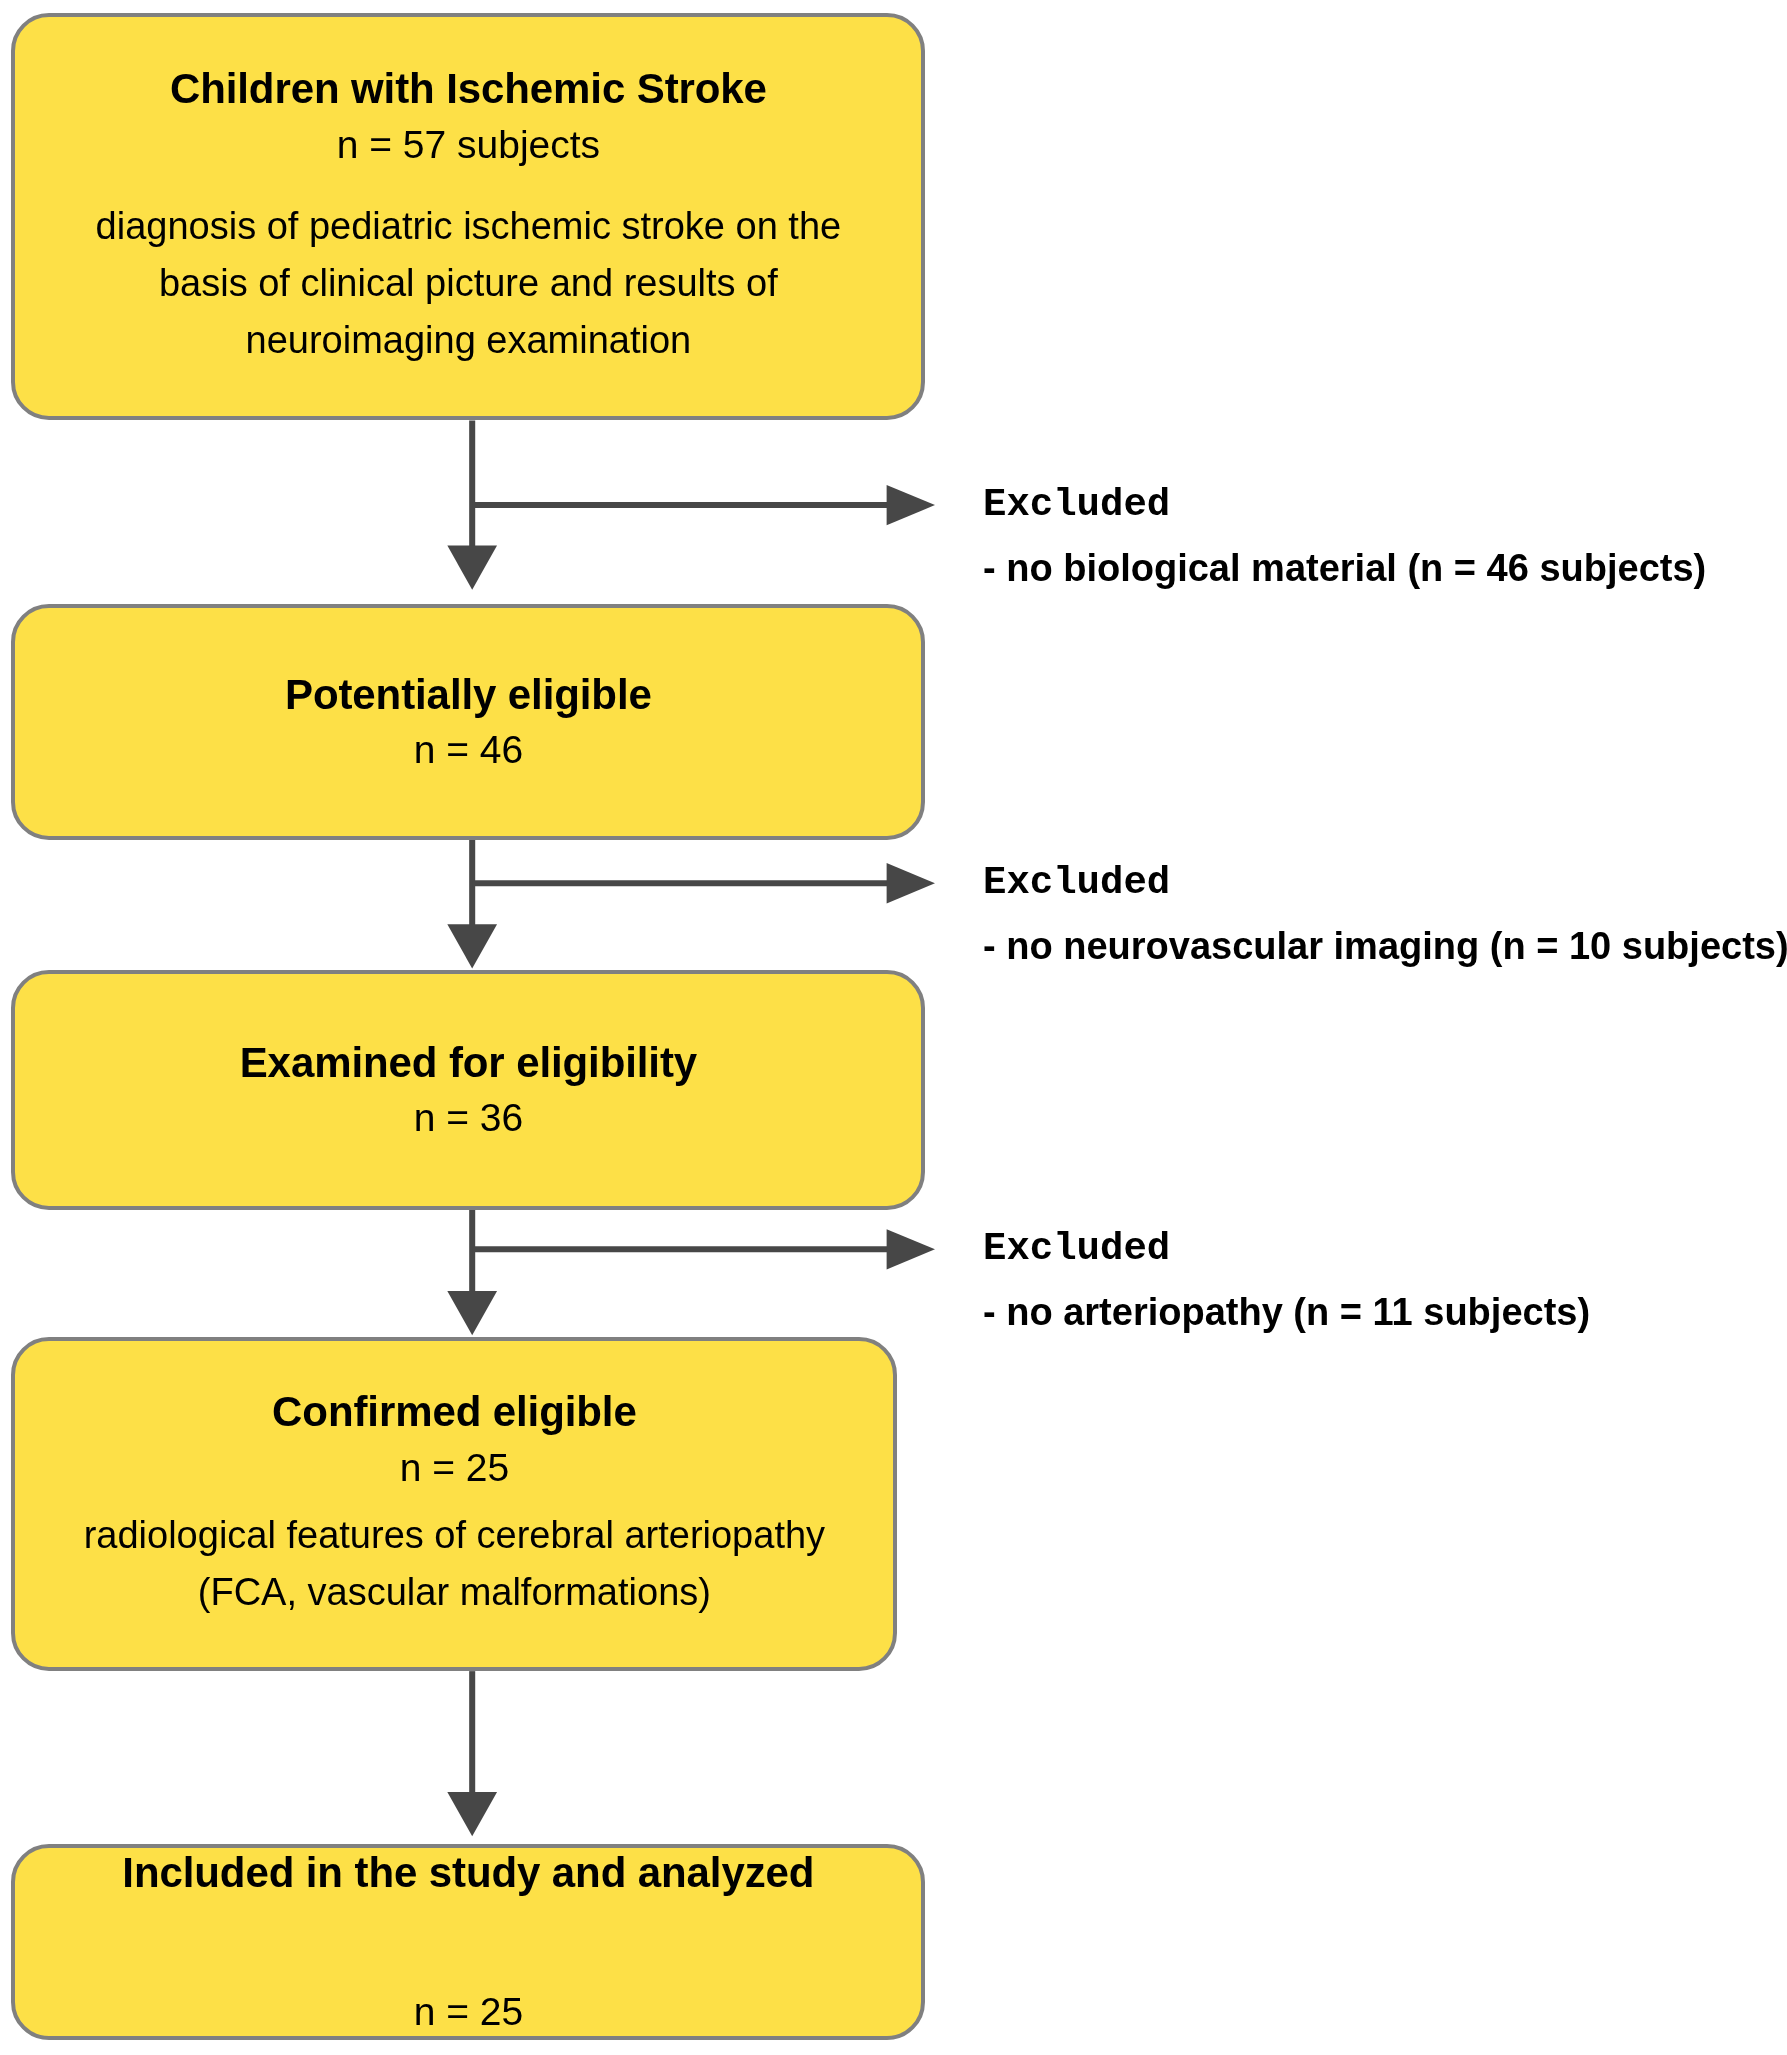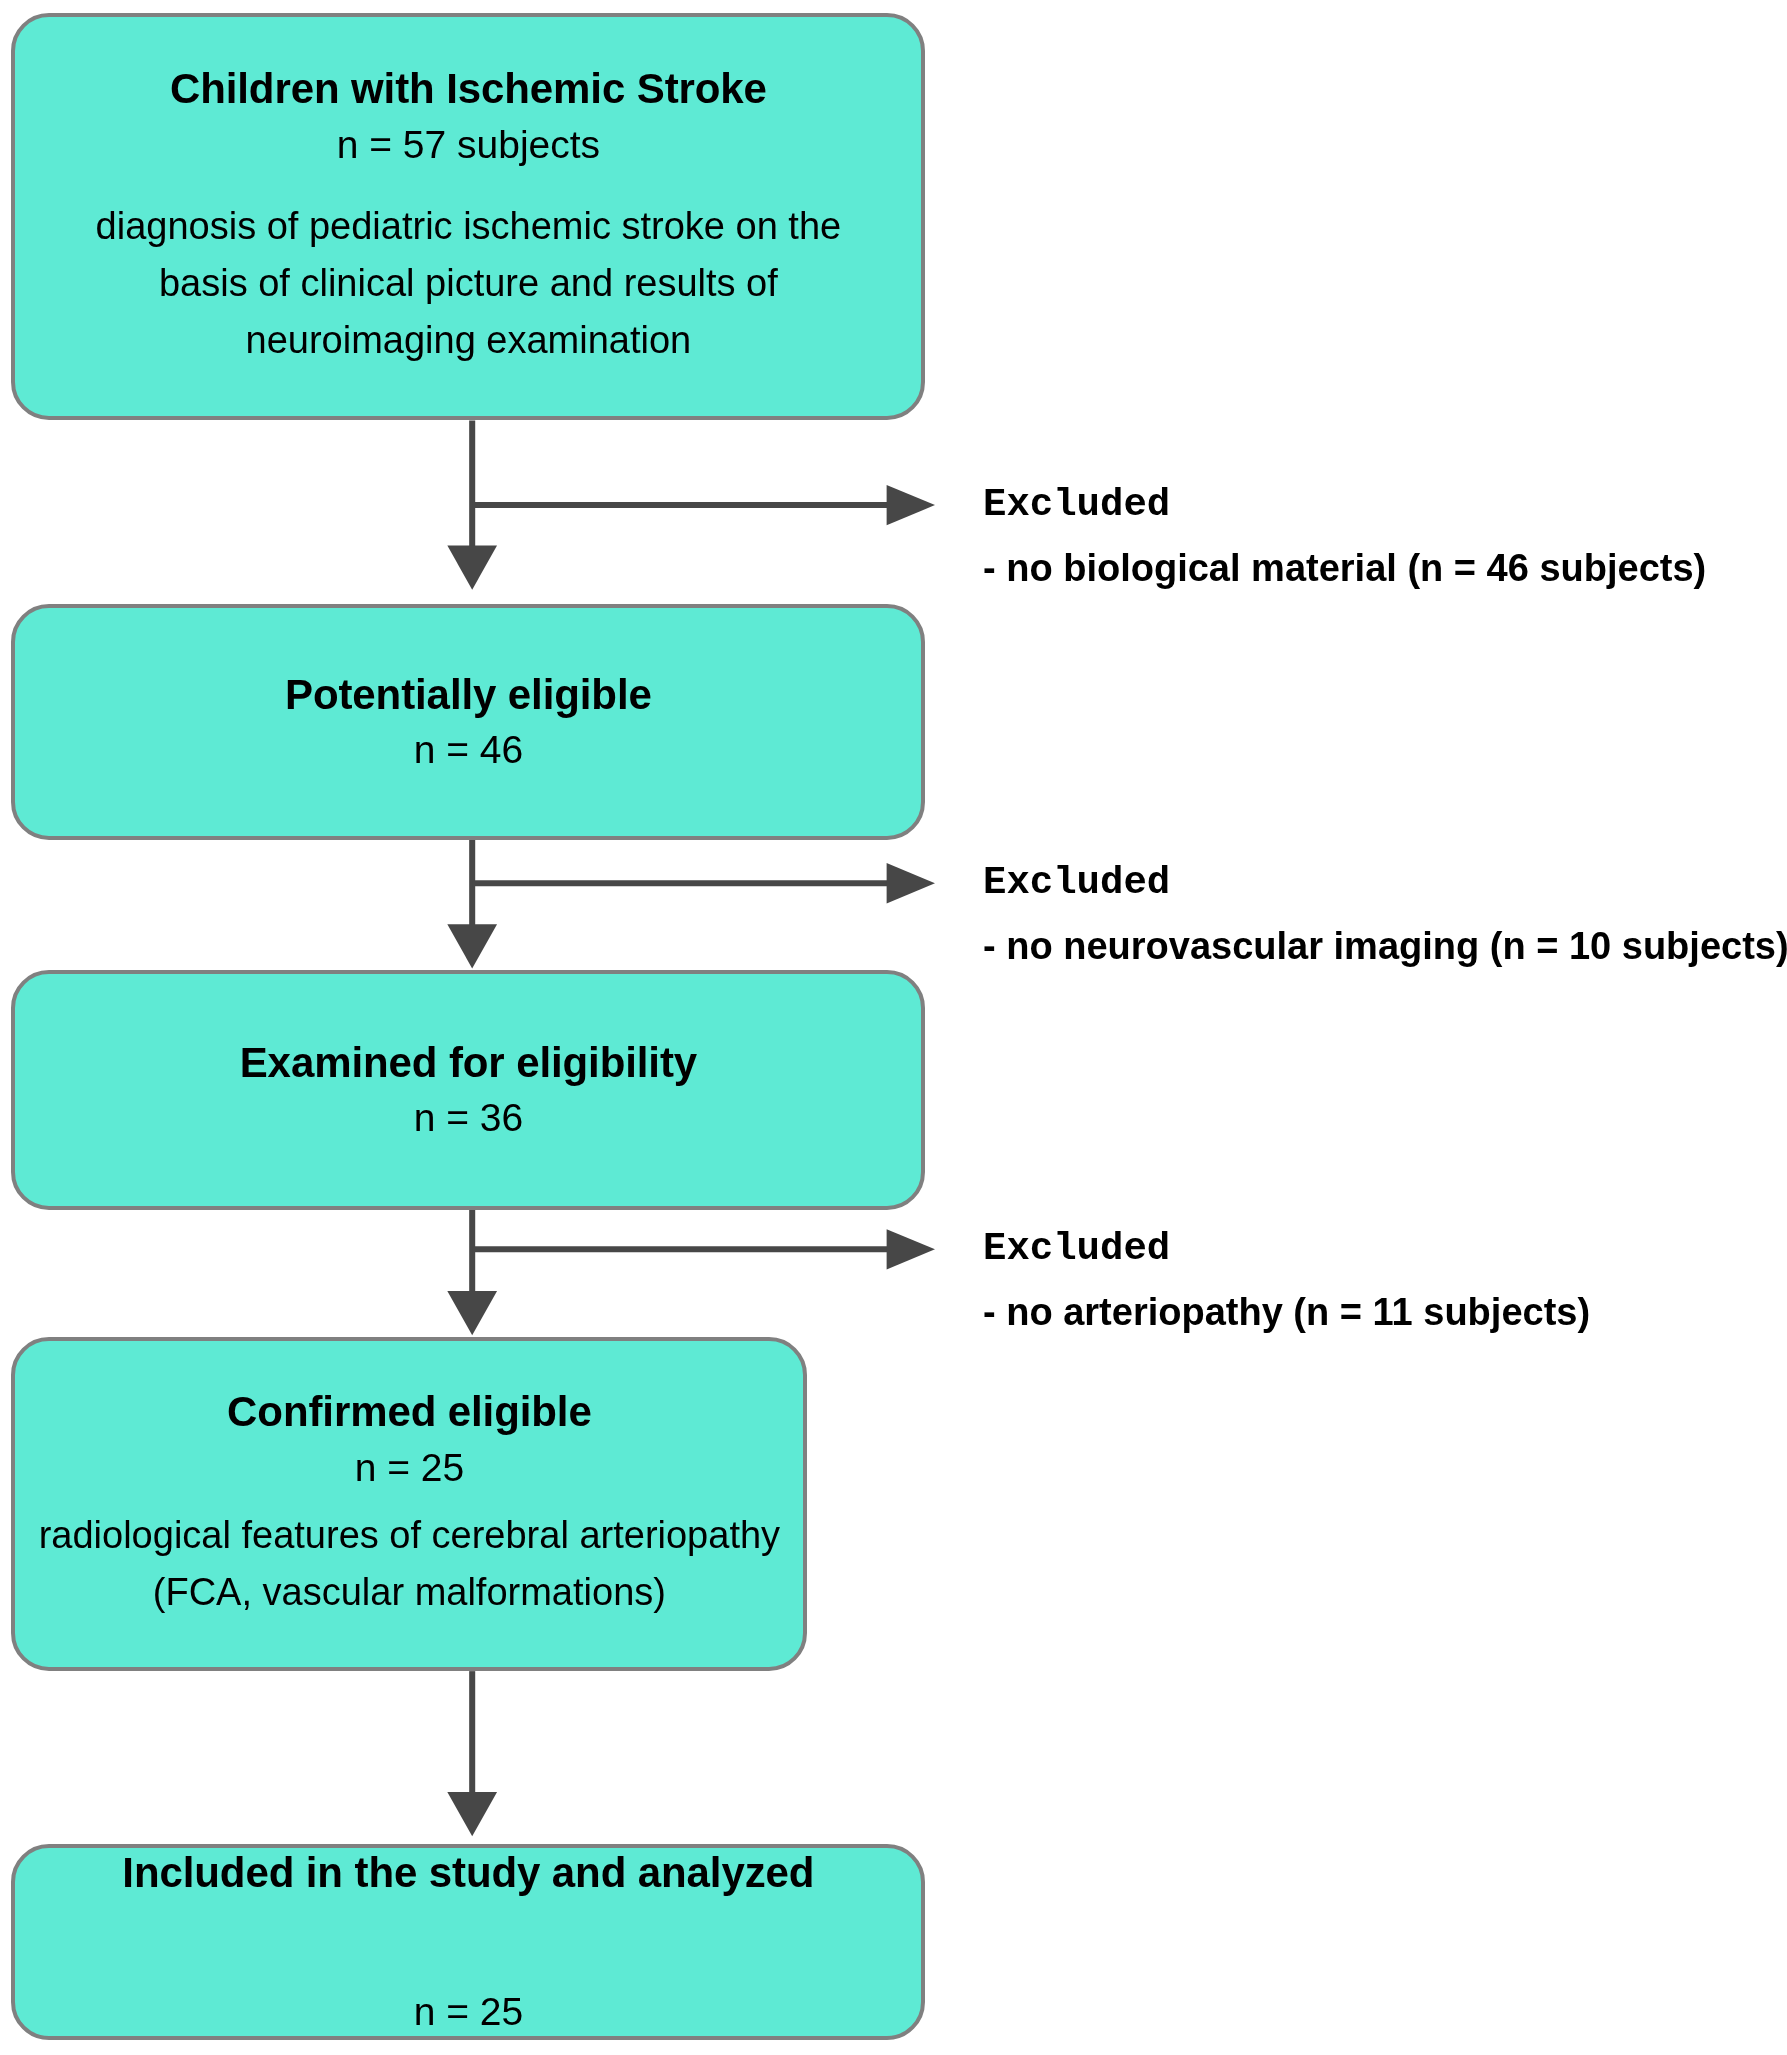--- a/index.html
+++ b/index.html
@@ -20,21 +20,21 @@
     background: #ffffff;
     overflow: hidden;
   }
 
   
   .flow-box {
     position: absolute;
     box-sizing: border-box;
     border: 4px solid #808080;
     border-radius: 38px;
-    background: #5eead4;
+    background: #fde047;
     display: flex;
     flex-direction: column;
     align-items: center;
     justify-content: center;
     text-align: center;
   }
 
   .box-title {
     font-size: 42px;
     font-weight: bold;
@@ -162,21 +162,21 @@
     <div class="gap-sm"></div>
     <div class="box-count">n = 46</div>
   </div>
 
   <div class="flow-box" style="left:11.4px; top:970px; width:914px; height:240px;">
     <div class="box-title">Examined for eligibility</div>
     <div class="gap-sm"></div>
     <div class="box-count">n = 36</div>
   </div>
 
-  <div class="flow-box" style="left:11.4px; top:1337px; width:796px; height:334px;">
+  <div class="flow-box" style="left:11.4px; top:1337px; width:886px; height:334px;">
     <div class="box-title">Confirmed eligible</div>
     <div class="gap-sm"></div>
     <div class="box-count">n = 25</div>
     <div class="gap-md"></div>
     <div class="box-desc">
       <div>radiological features of cerebral arteriopathy</div>
       <div>(FCA, vascular malformations)</div>
     </div>
   </div>
 

